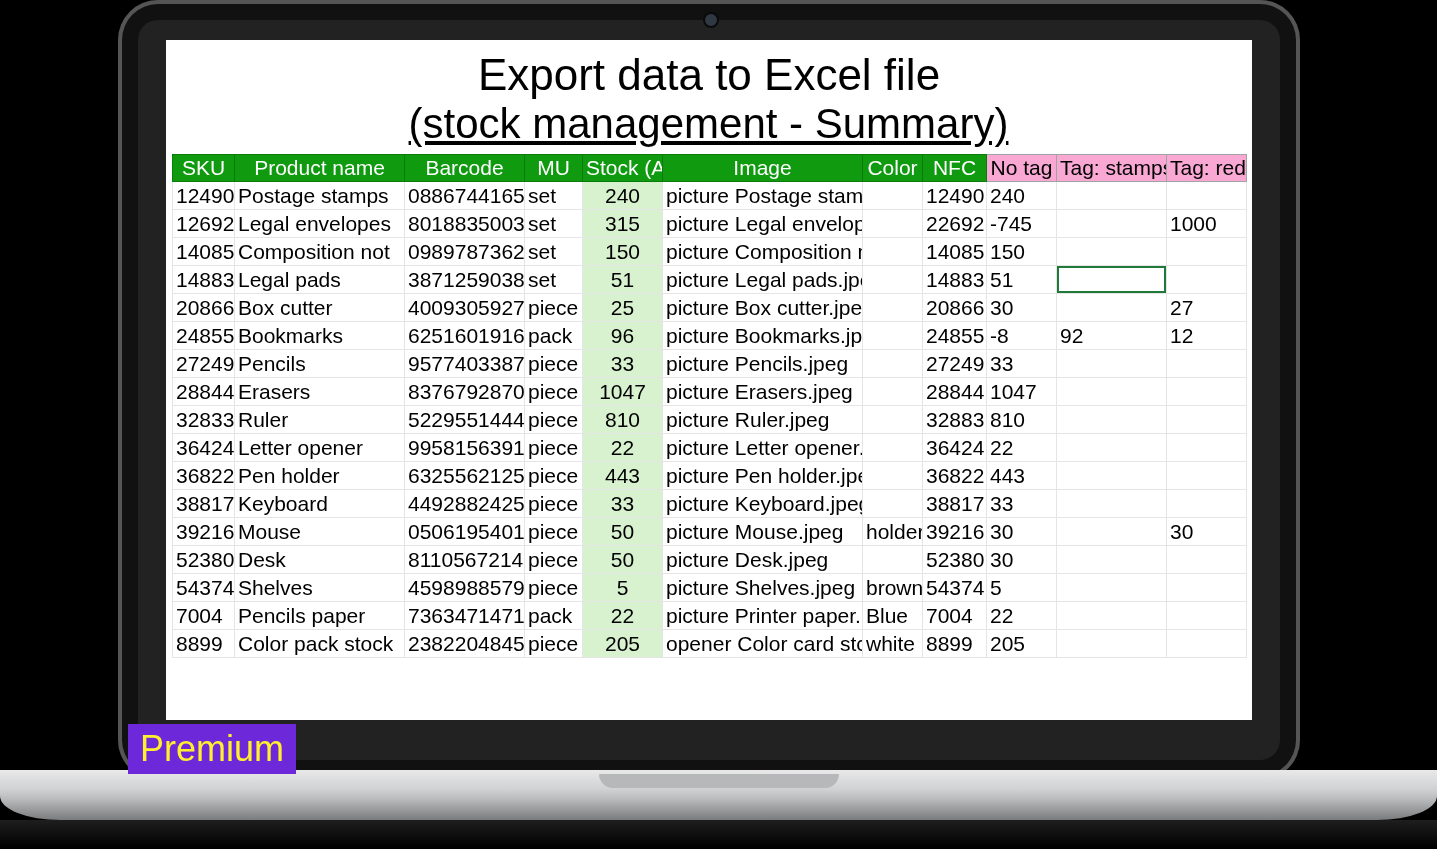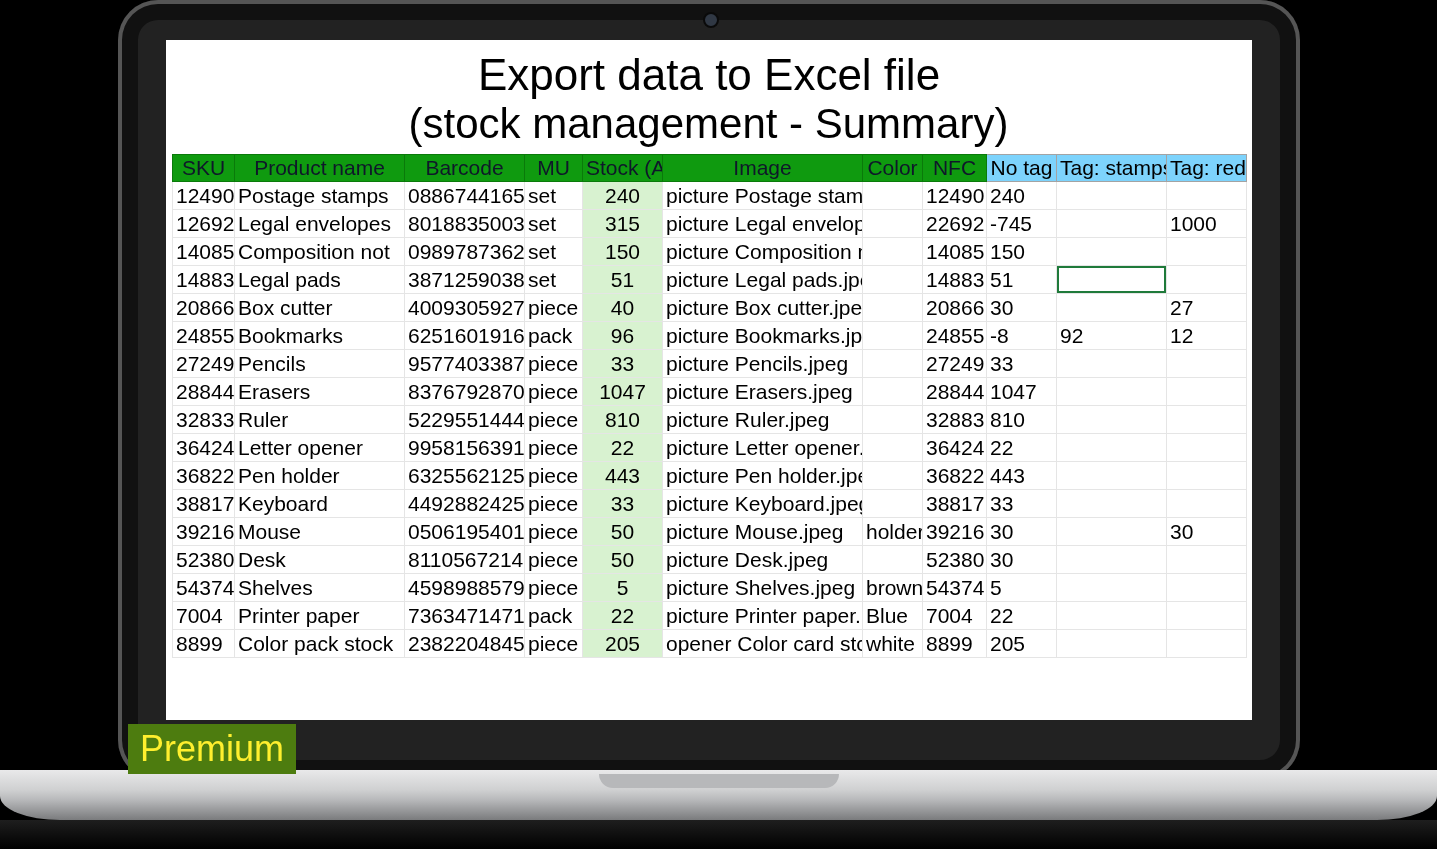--- a/index.html
+++ b/index.html
@@ -8,34 +8,34 @@
   .camera{position:absolute;left:50%;top:12px;width:12px;height:12px;margin-left:-6px;border-radius:50%;background:#303844;border:2px solid #0a0a0a;}
   .screen{position:absolute;left:48px;top:40px;right:48px;bottom:60px;background:#fff;overflow:hidden;}
   .base{position:absolute;left:0;top:770px;width:1437px;height:50px;
         background:linear-gradient(#e9e9ea,#cfd0d1 40%,#b7b8ba 60%,#7a7b7d);
         border-radius:0 0 60px 60px/0 0 24px 24px;}
   .base::before{content:"";position:absolute;left:50%;top:4px;width:240px;height:14px;margin-left:-120px;
         background:#b7b8ba;border-radius:0 0 14px 14px;}
   .reflection{position:absolute;left:0;top:820px;width:1437px;height:29px;
         background:linear-gradient(rgba(120,120,120,.25),rgba(0,0,0,0));}
   .title{font-size:44px;text-align:center;margin:10px 0 0 0;font-weight:400;}
-  .subtitle{font-size:42px;text-align:center;margin:0 1px 6px 0;font-weight:400;}
+  .subtitle{font-size:42px;text-align:center;margin:0 1px 6px 0;font-weight:400;text-decoration:underline;}
   .tablewrap{padding:0 6px;}
   table{border-collapse:collapse;width:100%;font-size:21px;table-layout:fixed;}
   th,td{padding:1px 3px;border:1px solid #e5e5e5;white-space:nowrap;overflow:hidden;height:25px;font-weight:400;text-align:left;vertical-align:middle;}
-  thead th{color:#0f172a;text-align:center;border:1px solid #0a7a0a;height:auto;}
+  thead th{color:#ffffff;text-align:center;border:1px solid #0a7a0a;height:auto;}
   thead th.g{background:#0f9a0f;}
-  thead th.gr{background:#7dd3fc;color:#000;border:1px solid #a3a3a3;}
+  thead th.gr{background:#f9a8d4;color:#000;border:1px solid #a3a3a3;}
   td.stock{background:#d8f2d0;text-align:center;}
   td.sel{box-shadow:inset 0 0 0 2px #1f7a3a;}
   col.c-sku{width:62px;} col.c-name{width:170px;} col.c-bar{width:120px;}
   col.c-mu{width:58px;} col.c-stock{width:80px;} col.c-img{width:200px;}
   col.c-color{width:60px;} col.c-nfc{width:64px;} col.c-notag{width:70px;}
   col.c-tyel{width:110px;} col.c-tred{width:80px;}
-  .premium{position:absolute;left:128px;top:724px;background:#4d7c0f;color:#ffef2e;
+  .premium{position:absolute;left:128px;top:724px;background:#6d28d9;color:#ffef2e;
            font-size:36px;padding:4px 12px;font-weight:400;z-index:5;}
 </style>
 </head>
 <body>
 
 <div class="stage">
   <div class="laptop">
     <div class="camera"></div>
     <div class="screen">
       <div class="title">Export data to Excel file</div>
@@ -121,21 +121,21 @@
                 <td>14883</td>
                 <td>51</td>
                 <td class="sel"></td>
                 <td></td>
               </tr>
               <tr>
                 <td>20866</td>
                 <td>Box cutter</td>
                 <td>40093059279</td>
                 <td>piece</td>
-                <td class="stock">40</td>
+                <td class="stock">25</td>
                 <td>picture Box cutter.jpeg</td>
                 <td></td>
                 <td>20866</td>
                 <td>30</td>
                 <td></td>
                 <td>27</td>
               </tr>
               <tr>
                 <td>24855</td>
                 <td>Bookmarks</td>
@@ -261,21 +261,21 @@
                 <td class="stock">5</td>
                 <td>picture Shelves.jpeg</td>
                 <td>brown</td>
                 <td>54374</td>
                 <td>5</td>
                 <td></td>
                 <td></td>
               </tr>
               <tr>
                 <td>7004</td>
-                <td>Printer paper</td>
+                <td>Pencils paper</td>
                 <td>73634714714</td>
                 <td>pack</td>
                 <td class="stock">22</td>
                 <td>picture Printer paper.</td>
                 <td>Blue</td>
                 <td>7004</td>
                 <td>22</td>
                 <td></td>
                 <td></td>
               </tr>

